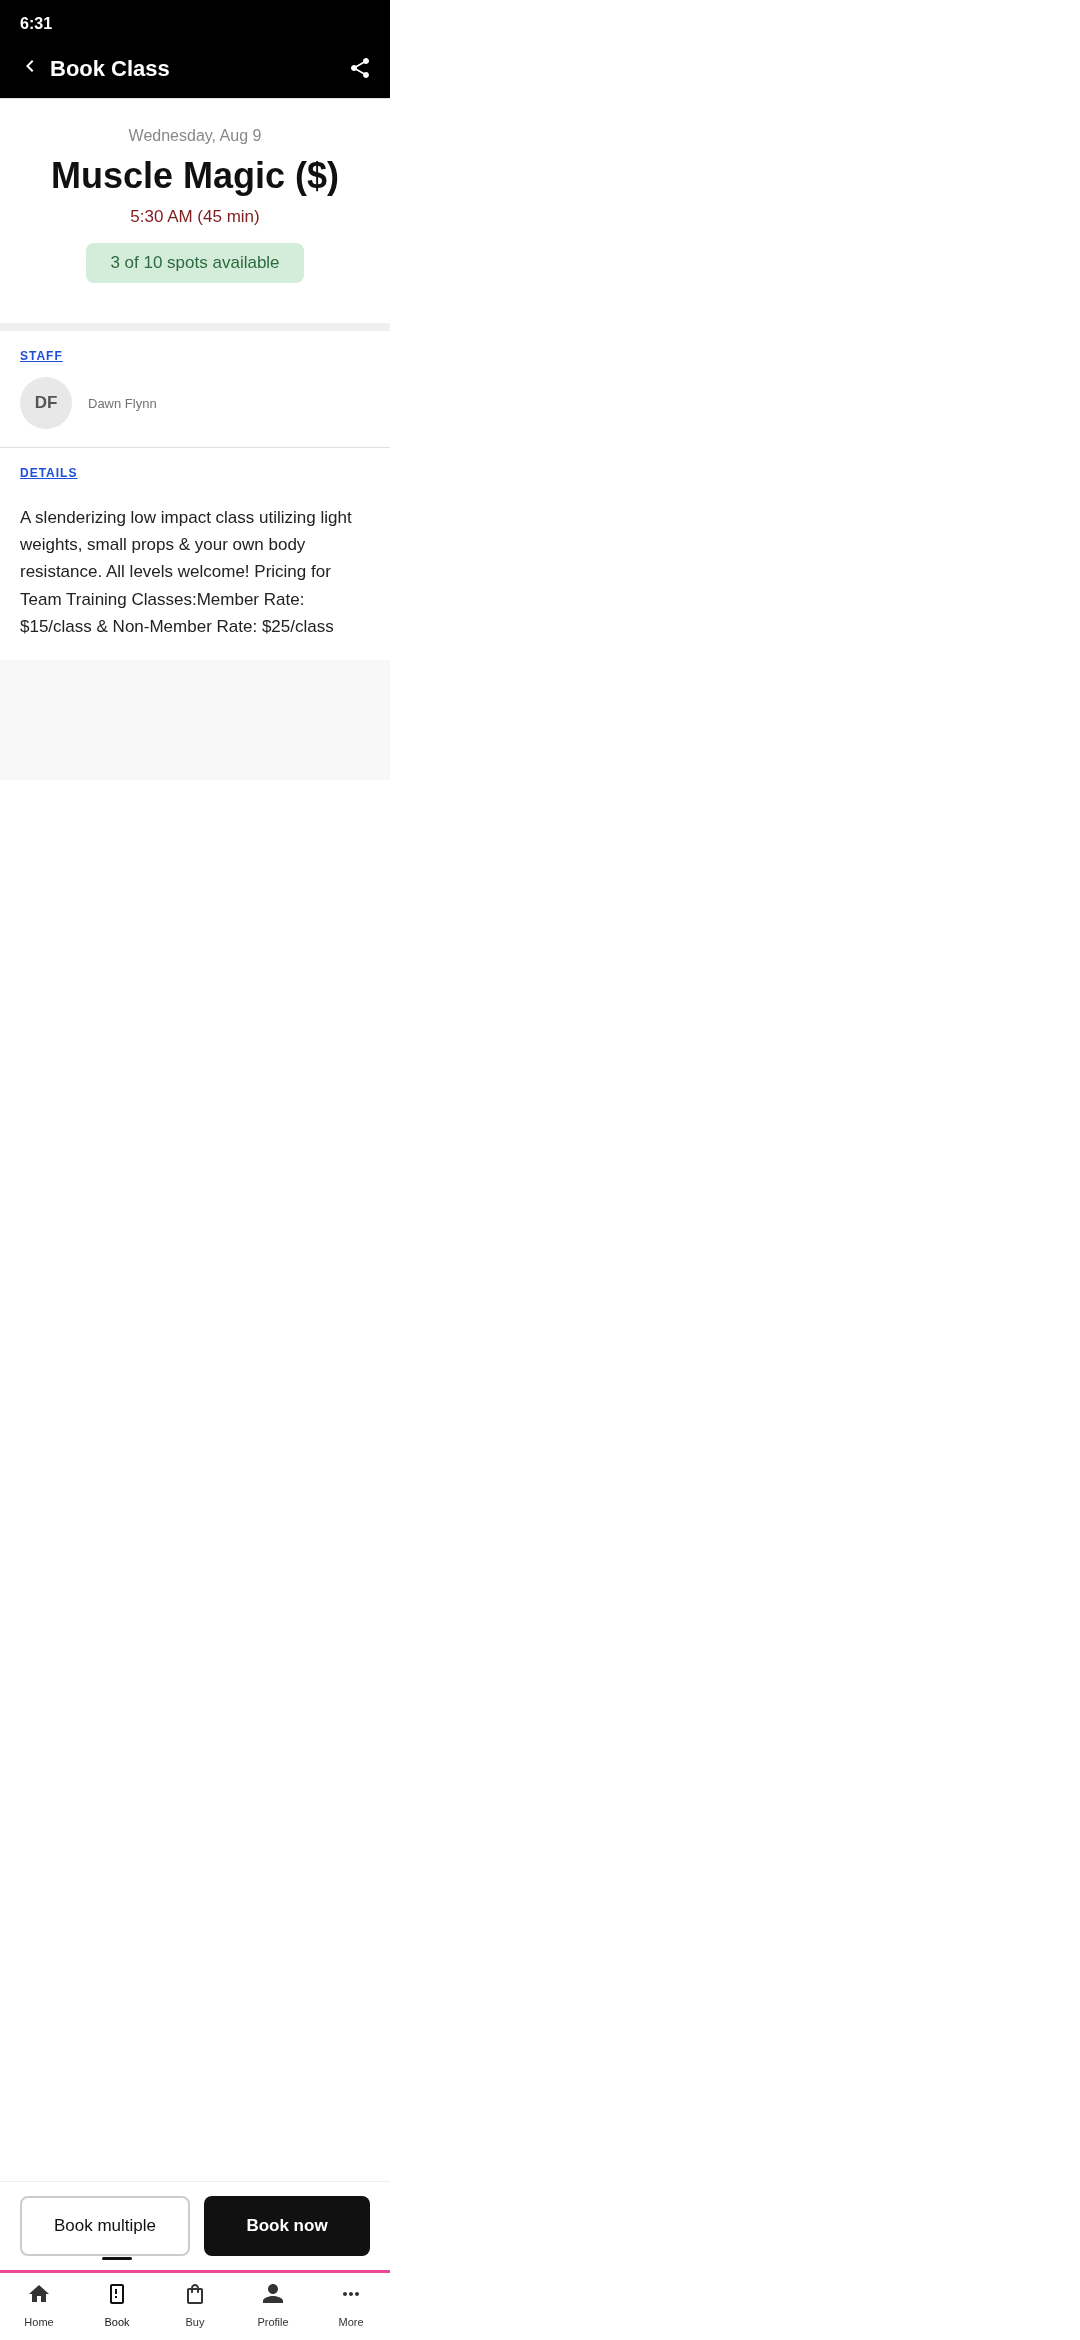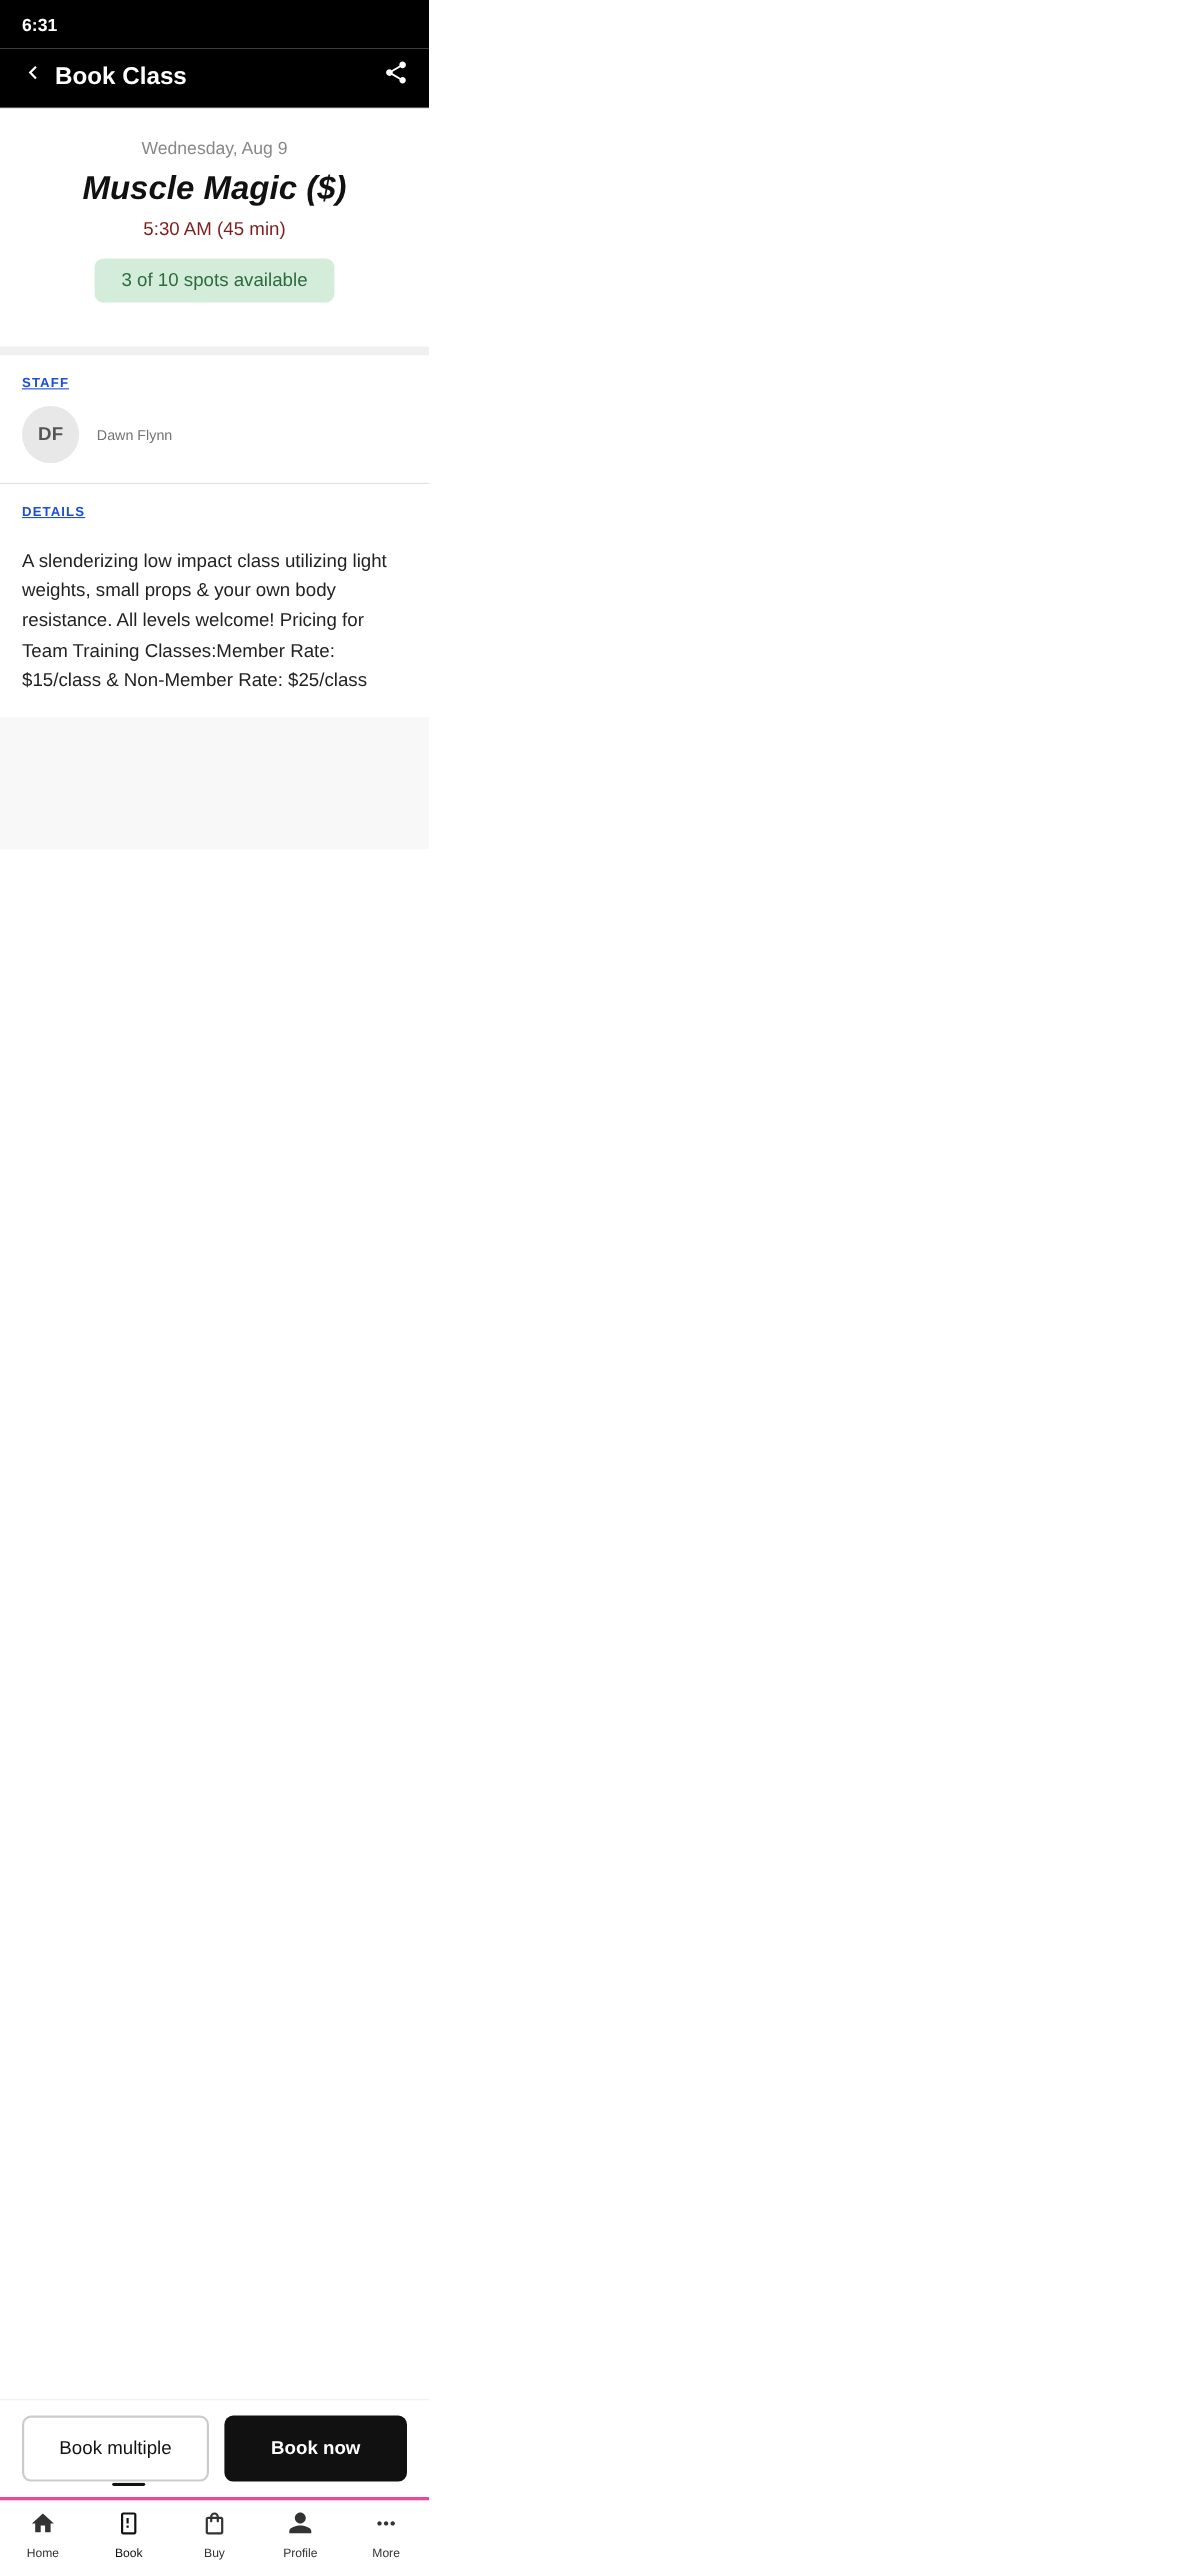--- a/index.html
+++ b/index.html
@@ -27,21 +27,21 @@
     .status-time {
       font-size: 16px;
       font-weight: 600;
       color: #fff;
     }
 
     
     .top-nav {
       background: #000;
       display: flex;
-      align-items: flex-start;
+      align-items: flex-end;
       justify-content: space-between;
       padding: 10px 18px 14px;
     }
     .nav-back {
       display: flex;
       align-items: center;
       gap: 8px;
       cursor: pointer;
     }
     .nav-title {
@@ -66,24 +66,23 @@
       padding: 28px 20px 20px;
       text-align: center;
     }
     .class-date {
       color: #888;
       font-size: 16px;
       margin-bottom: 10px;
     }
     .class-name {
       color: #111;
-      font-size: 30px;
+      font-size: 36px;
       font-weight: 700;
       margin-bottom: 10px;
-      font-style: italic;
     }
     .class-time {
       color: #7f1d1d;
       font-size: 17px;
       margin-bottom: 16px;
     }
     .spots-badge {
       display: inline-block;
       background: #d4edda;
       color: #2d6a3f;

